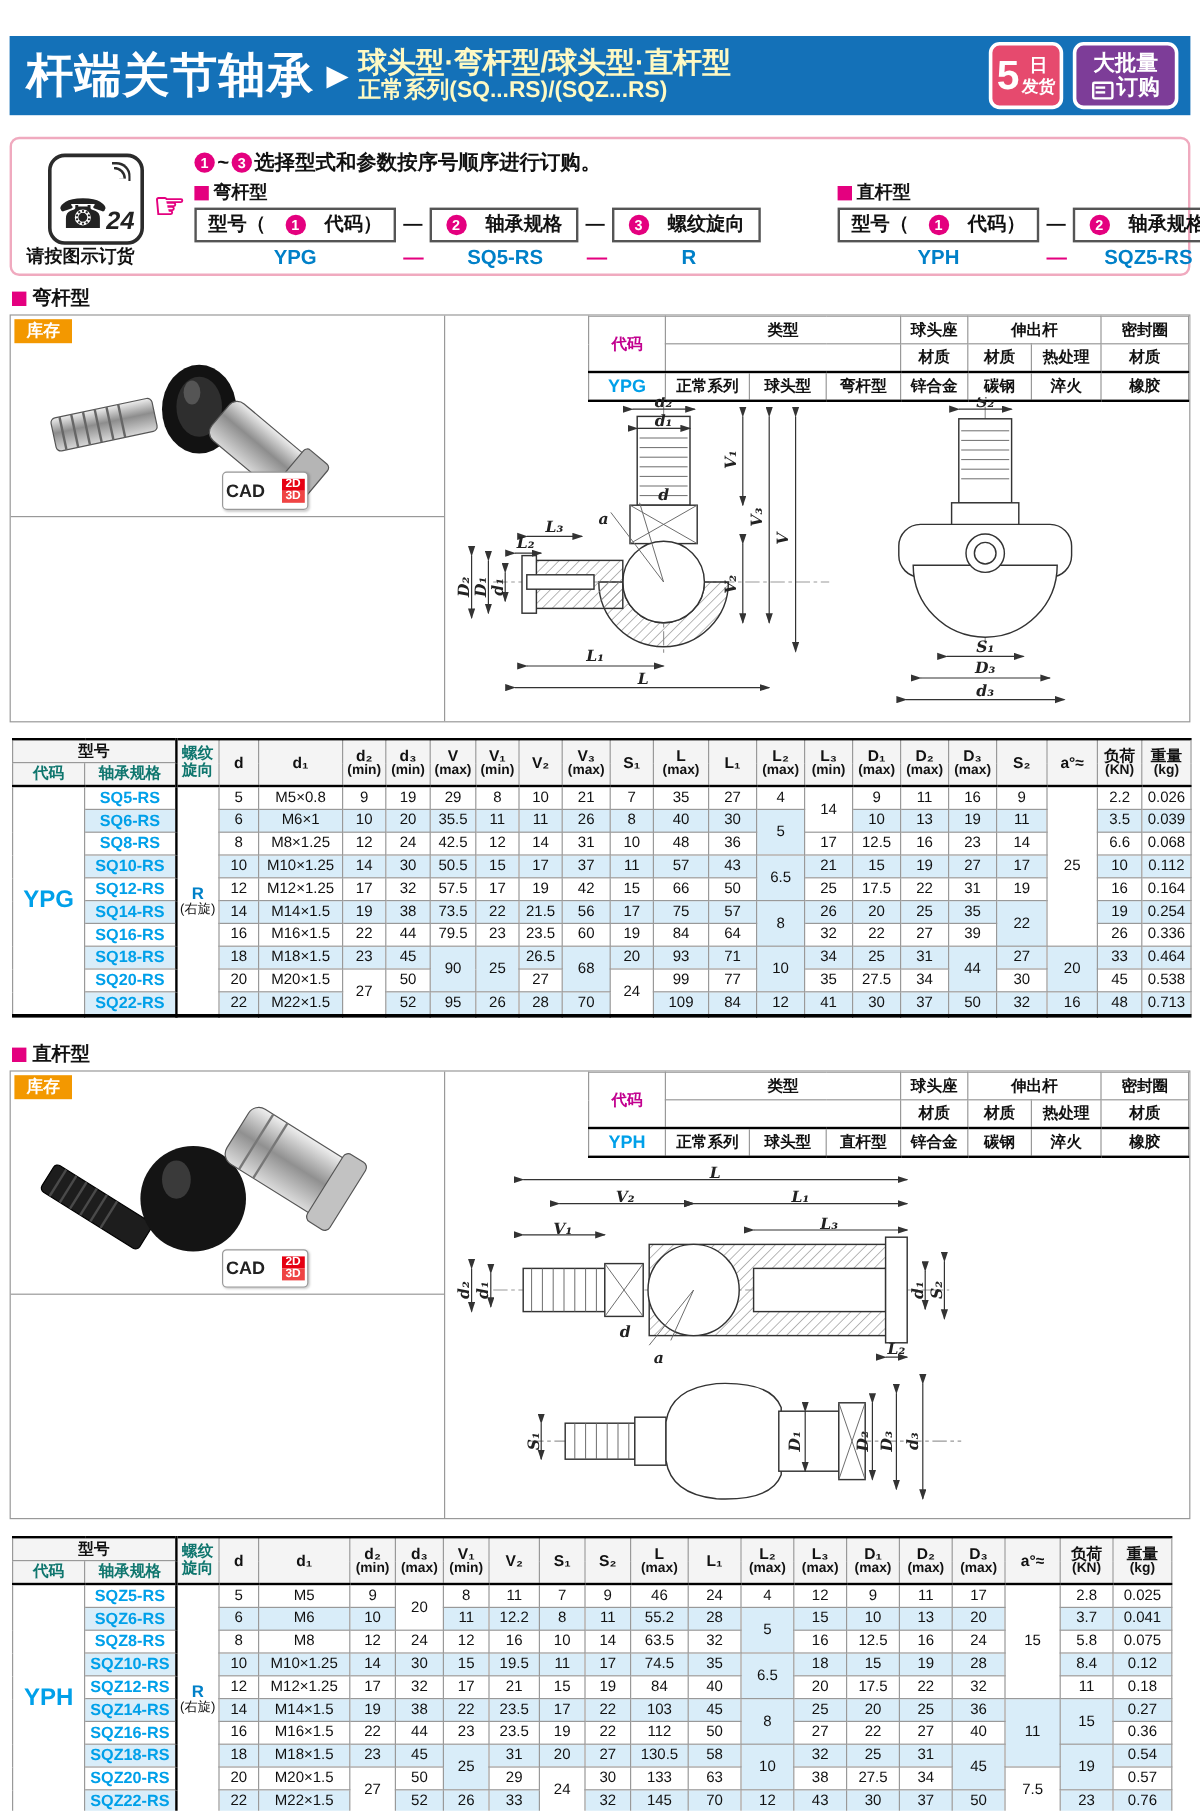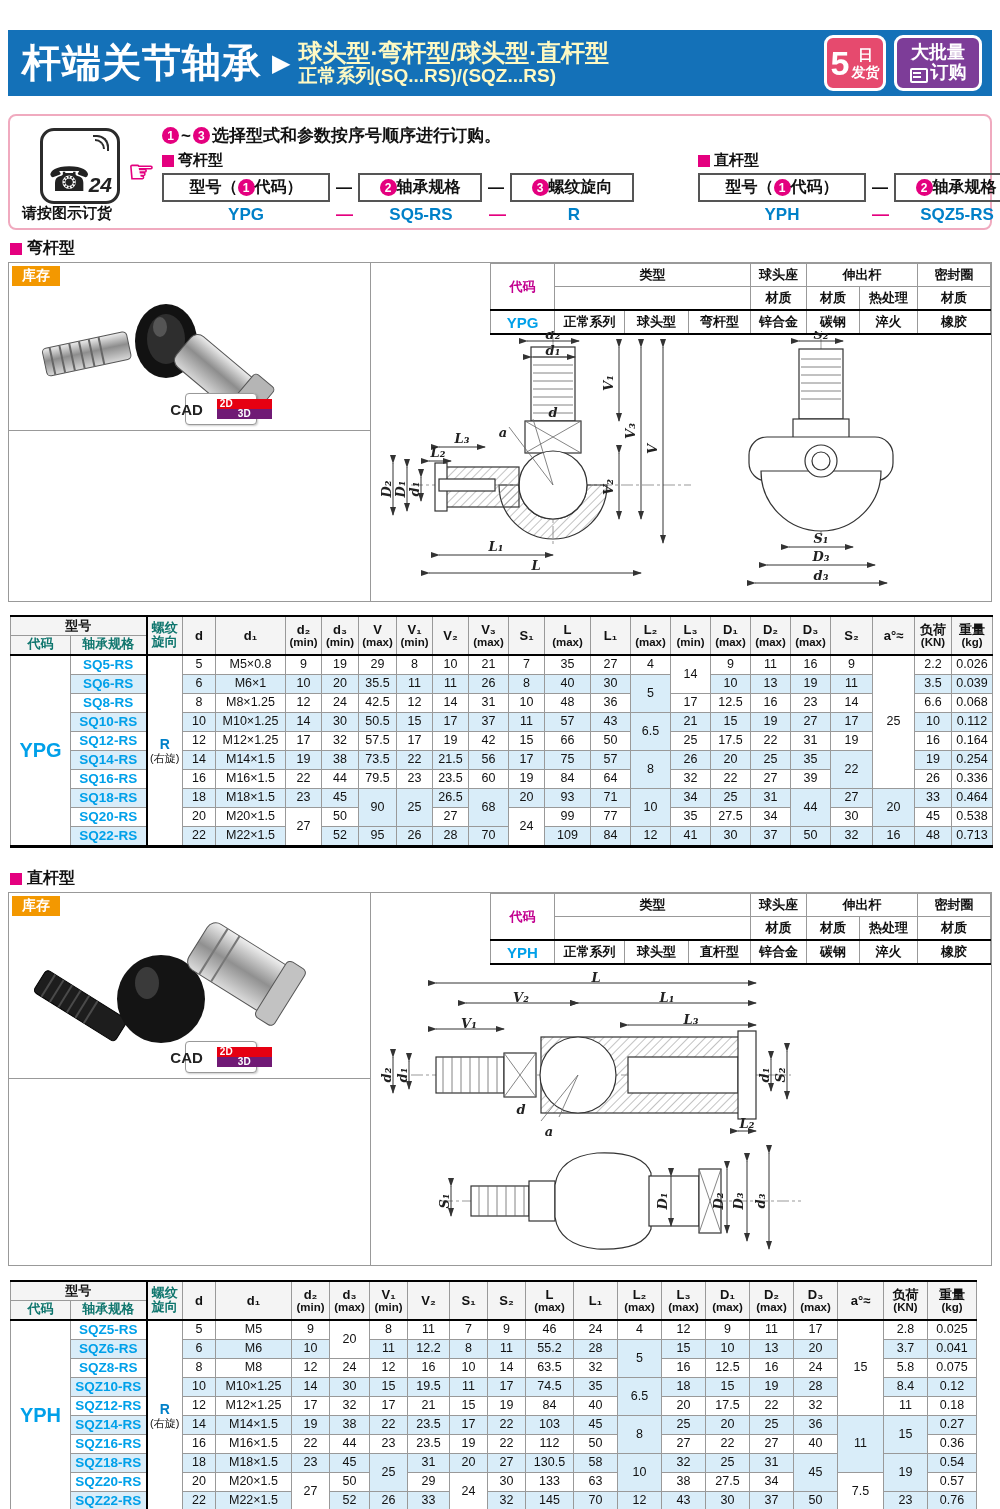--- a/index.html
+++ b/index.html
@@ -33,37 +33,37 @@
   .sig.s2{width:14px;height:14px;right:8px;top:4px;}
   .phone-cap{position:absolute;left:12px;top:88px;font-size:15px;font-weight:bold;white-space:nowrap;}
   .hand{position:absolute;left:118px;top:38px;font-size:30px;color:#e4007f;font-weight:bold;}
   .ocontent{position:absolute;left:152px;top:8px;right:10px;}
   .instr{font-size:17px;font-weight:bold;display:flex;align-items:center;gap:2px;}
   .circ{display:inline-flex;width:17px;height:17px;border-radius:50%;background:#e4007f;color:#fff;font-size:12px;font-weight:bold;align-items:center;justify-content:center;flex:0 0 auto;}
   .ogroups{display:flex;gap:62px;margin-top:4px;}
   .gtitle{font-size:15px;font-weight:bold;display:flex;align-items:center;gap:4px;margin-bottom:3px;}
   .sq{display:inline-block;width:12px;height:12px;background:#e4007f;}
   .fieldrow{display:flex;align-items:center;gap:6px;}
-  .fbox{border:2px solid #555;padding:2px 6px;font-size:16px;font-weight:bold;white-space:nowrap;display:flex;align-items:center;justify-content:center;gap:0;box-sizing:border-box;text-align:center;}
+  .fbox{border:2px solid #555;padding:2px 6px;font-size:16px;font-weight:bold;white-space:nowrap;display:flex;align-items:center;justify-content:center;gap:16px;box-sizing:border-box;text-align:center;}
   .fb1{width:168px;} .fb2{width:124px;} .fb3{width:124px;}
   .fdash{font-weight:bold;font-size:16px;}
   .exrow{display:flex;align-items:center;gap:6px;margin-top:3px;font-size:17px;font-weight:bold;color:#0080c8;}
   .exrow .exv{text-align:center;}
   .exrow .exd{color:#e4007f;}
   
   .sechead{left:10px;font-size:16px;font-weight:bold;display:flex;align-items:center;gap:5px;}
   .secbox{left:8px;right:8px;border:1px solid #999;background:#fff;}
   .leftcell{position:absolute;left:0;top:0;width:362px;height:100%;border-right:1px solid #999;box-sizing:border-box;}
   .photoarea{position:absolute;left:0;top:0;width:100%;border-bottom:1px solid #999;box-sizing:border-box;}
   .stock{position:absolute;left:3px;top:3px;background:#f39800;color:#fff;font-weight:bold;font-size:14px;padding:1px 10px;z-index:3;}
   .cadbadge{position:absolute;width:70px;height:30px;background:#fff;border:1px solid #999;border-radius:4px;display:flex;align-items:center;justify-content:center;gap:14px;box-shadow:1px 1px 2px rgba(0,0,0,.2);}
   .cadbadge .cadtxt{font-weight:bold;font-size:15px;color:#222;}
   .cadbadge .dd{display:flex;flex-direction:column;line-height:1;}
   .cadbadge .d2{background:#e60012;color:#fff;font-size:10px;font-weight:bold;padding:0 3px;}
-  .cadbadge .d3{background:#701a75;color:#fff;font-size:10px;font-weight:bold;padding:0 21px;}
+  .cadbadge .d3{background:#ef4444;color:#fff;font-size:10px;font-weight:bold;padding:0 3px;}
   
   table.spec{position:absolute;right:0;top:0;width:500px;border-collapse:collapse;table-layout:fixed;font-size:13px;background:#fff;}
   .spec th,.spec td{border:1px solid #999;text-align:center;padding:0;height:22px;font-weight:bold;}
   .spec th{background:#fff;}
   .spec .code-h{color:#c2008f;}
   .spec tr.datarow td{border-top:2px solid #000;border-bottom:2px solid #000;}
   .spec td.ypg{color:#00a0e9;font-size:15px;}
   
   .draw{position:absolute;}
   .dlab{font:italic bold 13px "DejaVu Serif",serif;fill:#222;text-anchor:middle;}

